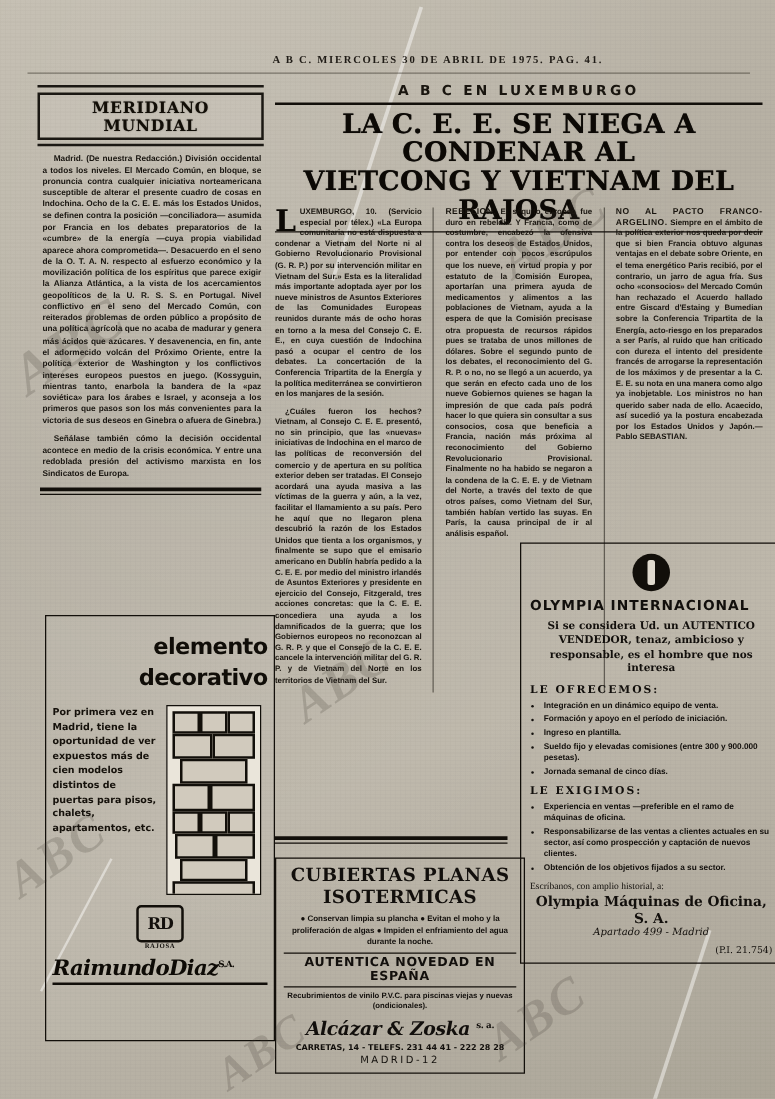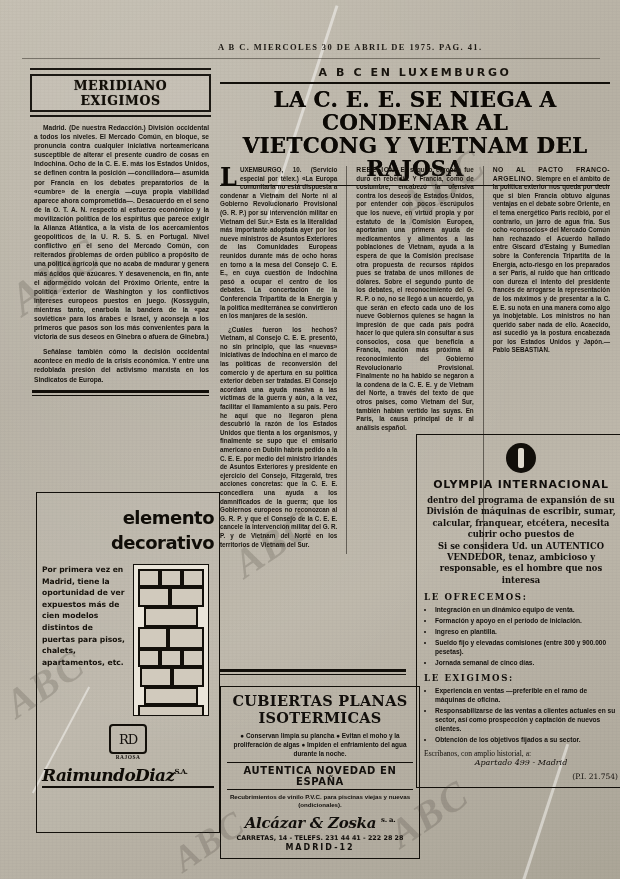--- a/index.html
+++ b/index.html
@@ -64,21 +64,21 @@
   .puerta h2 .l2{font-size:18px;display:block;}
   .puerta h2 .l3{font-size:18px;display:block;}
   .puertabody{display:flex;gap:5px;margin-top:9px;}
   .puertatxt{width:86px;font-family:"DejaVu Sans",sans-serif;font-weight:700;
      font-size:7.6px;line-height:11.6px;color:#17130d;}
   .doorart{width:74px;height:150px;position:relative;
      background:#e8e3d8;border:1px solid #14110c;overflow:hidden;}
   .doorart .cell{position:absolute;border:2px solid #14110c;background:#cfc9bc;}
   .rplogo{width:34px;height:26px;border:2px solid #14110c;border-radius:4px;
      margin:8px auto 0 auto;display:flex;align-items:center;justify-content:center;
-     font-family:"DejaVu Serif",serif;font-weight:400;font-size:13px;letter-spacing:-1px;}
+     font-family:"DejaVu Serif",serif;font-weight:700;font-size:13px;letter-spacing:-1px;}
   .rpname{text-align:center;font-size:5.4px;font-weight:700;letter-spacing:.5px;}
   .brand{margin-top:5px;font-family:"DejaVu Serif",serif;font-style:italic;
      font-weight:700;font-size:17px;letter-spacing:-.6px;color:#100d08;
      border-bottom:2px solid #14110c;padding-bottom:1px;}
   .brand sup{font-size:7px;font-style:normal;}
   .addr{margin-top:4px;font-family:"DejaVu Sans",sans-serif;font-weight:700;
      font-size:6.4px;line-height:8.4px;}
 
   
   .hl{position:absolute;left:206px;top:52px;width:390px;text-align:center;}
@@ -118,33 +118,33 @@
   .cubband{text-align:center;font-family:"DejaVu Sans",sans-serif;font-weight:700;
      font-size:10px;letter-spacing:.6px;margin:4px 0 3px 0;
      border-top:1px solid #14110c;border-bottom:1px solid #14110c;padding:2px 0;}
   .cubsm{font-family:"Liberation Sans",sans-serif;font-weight:700;font-size:6.2px;
      line-height:8.4px;text-align:center;}
   .cubbrand{text-align:center;font-family:"DejaVu Serif",serif;font-style:italic;
      font-weight:700;font-size:15px;margin-top:4px;letter-spacing:-.3px;}
   .cubbrand sup{font-size:7px;font-style:normal;}
   .cubaddr{text-align:center;font-family:"DejaVu Sans",sans-serif;font-weight:700;
      font-size:6.4px;line-height:9.4px;margin-top:2px;}
-  .cubcity{text-align:center;font-family:"DejaVu Sans",sans-serif;font-weight:700;
+  .cubcity{text-align:center;font-family:"DejaVu Sans",sans-serif;font-weight:400;
      font-size:8px;letter-spacing:2px;}
   .cubtoprule{height:3px;background:#14110c;margin:0 0 2px 0;}
   .cubtoprule2{height:1px;background:#14110c;margin:0 0 5px 0;}
 
   
   .oly{position:absolute;left:402px;top:420px;width:194px;
      border:1.5px solid #14110c;padding:6px 7px 6px 7px;}
   .olylogo{width:30px;height:30px;border-radius:50%;background:#14110c;
      margin:2px auto 5px auto;position:relative;}
   .olylogo::after{content:"";position:absolute;left:12px;top:5px;width:6px;height:20px;
      background:#ded8cc;border-radius:2px;}
-  .olytitle{text-align:center;font-family:"DejaVu Sans",sans-serif;font-weight:700;
+  .olytitle{text-align:left;font-family:"DejaVu Sans",sans-serif;font-weight:700;
      font-size:11px;letter-spacing:.8px;margin-bottom:4px;}
   .olylead{text-align:center;font-family:"DejaVu Serif",serif;font-size:8.3px;
      line-height:11.4px;font-weight:600;}
   .olybig{text-align:center;font-family:"DejaVu Sans",sans-serif;font-weight:700;
      font-size:22px;letter-spacing:-.3px;margin:2px 0 3px 0;}
   .olypitch{text-align:center;font-family:"DejaVu Serif",serif;font-size:8.4px;
      line-height:11.4px;font-weight:600;}
   .olyh{font-family:"DejaVu Serif",serif;font-weight:700;font-size:8.6px;
      letter-spacing:1.6px;margin:6px 0 3px 0;}
   .olyul{margin:0;padding-left:11px;font-family:"Liberation Sans",sans-serif;
@@ -167,21 +167,21 @@
   <div class="slash s3"></div>
 
   <div class="sheet">
 
     <div class="masthead">A B C.   MIERCOLES 30 DE ABRIL DE 1975.   PAG. 41.</div>
     <div class="mastrule"></div>
 
     <div class="leftcol">
       <div class="mmtop"></div>
       <div class="mmbox">
-        <div class="t">MERIDIANO EXIGIMOS</div>
+        <div class="t">MERIDIANO MUNDIAL</div>
       </div>
       <div class="mmrule"></div>
       <div class="ltext">
         <p>Madrid. (De nuestra Redacción.) División occidental a todos los niveles. El Mercado Común, en bloque, se pronuncia contra cualquier iniciativa norteamericana susceptible de alterar el presente cuadro de cosas en Indochina. Ocho de la C. E. E. más los Estados Unidos, se definen contra la posición —conciliadora— asumida por Francia en los debates preparatorios de la «cumbre» de la energía —cuya propia viabilidad aparece ahora comprometida—. Desacuerdo en el seno de la O. T. A. N. respecto al esfuerzo económico y la movilización política de los espíritus que parece exigir la Alianza Atlántica, a la vista de los acercamientos geopolíticos de la U. R. S. S. en Portugal. Nivel conflictivo en el seno del Mercado Común, con reiterados problemas de orden público a propósito de una política agrícola que no acaba de madurar y genera más ácidos que azúcares. Y desavenencia, en fin, ante el adormecido volcán del Próximo Oriente, entre la política exterior de Washington y los conflictivos intereses europeos puestos en juego. (Kossyguin, mientras tanto, enarbola la bandera de la «paz soviética» para los árabes e Israel, y aconseja a los primeros que pasos son los más convenientes para la victoria de sus deseos en Ginebra o afuera de Ginebra.)</p>
         <p>Señálase también cómo la decisión occidental acontece en medio de la crisis económica. Y entre una redoblada presión del activismo marxista en los Sindicatos de Europa.</p>
       </div>
       <div class="dblrule">
         <div class="a"></div>
           <div class="b"></div>
       </div>
@@ -265,37 +265,37 @@
       <div class="cubbrand">
         <span>Alcázar &amp; Zoska</span> <sup>s. a.</sup>
       </div>
       <div class="cubaddr">CARRETAS, 14 - TELEFS. 231 44 41 - 222 28 28</div>
       <div class="cubcity">MADRID-12</div>
     </div>
 
     <div class="oly">
       <div class="olylogo"></div>
       <div class="olytitle">OLYMPIA INTERNACIONAL</div>
-      <div class="olylead">dentro del programa de expansión de su División de máquinas de escribir, sumar, calcular, franquear, etcétera, necesita cubrir ocho puestos de</div>
       <div class="olypitch">Si se considera Ud. un AUTENTICO VENDEDOR, tenaz, ambicioso y responsable, es el hombre que nos interesa</div>
       <div class="olyh">LE OFRECEMOS:</div>
       <ul class="olyul">
         <li>Integración en un dinámico equipo de venta.</li>
         <li>Formación y apoyo en el período de iniciación.</li>
         <li>Ingreso en plantilla.</li>
         <li>Sueldo fijo y elevadas comisiones (entre 300 y 900.000 pesetas).</li>
         <li>Jornada semanal de cinco días.</li>
       </ul>
       <div class="olyh">LE EXIGIMOS:</div>
       <ul class="olyul">
         <li>Experiencia en ventas —preferible en el ramo de máquinas de oficina.</li>
         <li>Responsabilizarse de las ventas a clientes actuales en su sector, así como prospección y captación de nuevos clientes.</li>
         <li>Obtención de los objetivos fijados a su sector.</li>
       </ul>
       <div class="olyfoot">Escríbanos, con amplio historial, a:</div>
+      <div class="olycorp">Olympia Máquinas de Oficina, S. A.</div>
       <div class="olyapt">Apartado 499 - Madrid</div>
       <div class="olyref">(P.I. 21.754)</div>
     </div>
 
   </div>
 
   <div class="wm wm1">ABC</div>
   <div class="wm wm2">ABC</div>
   <div class="wm wm3">ABC</div>
   <div class="wm wm4">ABC</div>

